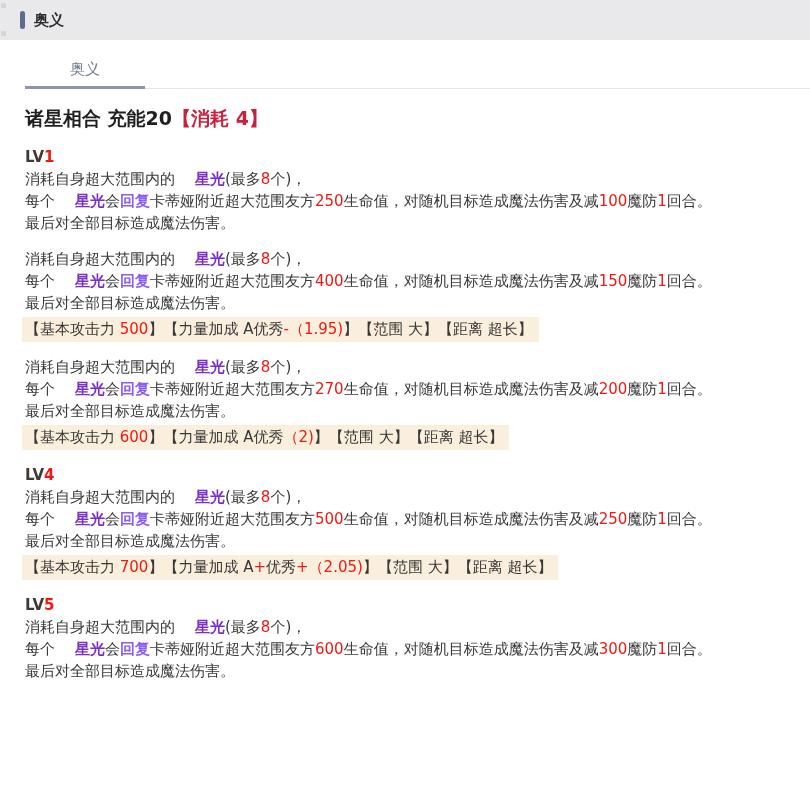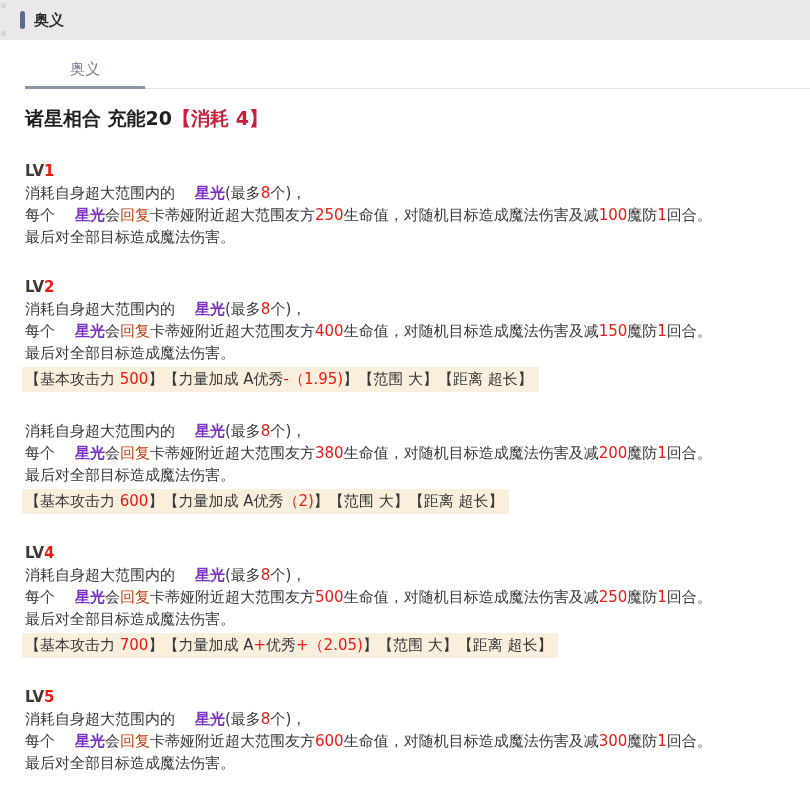--- a/index.html
+++ b/index.html
@@ -22,26 +22,26 @@
   .tab { display:inline-block; width:120px; text-align:center; font-size:15px;
     color:#707c91; padding:4px 0 7px; border-bottom:3px solid #8d96a8;
     margin-bottom:-1px; cursor:pointer; }
 
   
   .skill-title { margin:17px 0 9px 25px; font-size:19px; font-weight:bold; color:#1f1f1f; }
   .skill-title .cost { color:#c9203e; }
 
   
   .content { padding-left:25px; }
-  .level { margin-top:28px; font-size:15px; color:#383838; }
+  .level { margin-top:14px; font-size:15px; color:#383838; }
   .level .row { line-height:22px; }
   .lv-label { font-weight:bold; color:#403a33; }
   .lv-label .num { color:#f01810; }
   .kw-purple { color:#7c2fc4; font-weight:bold;padding-left:20px; }
-  .kw-green { color:#c2410c; font-weight:normal; }
+  .kw-green { color:#8b5cf6; font-weight:bold; }
   .red { color:#f01810; }
   .statline { display:inline-block; margin-left:-3px; margin-top:3px;
     background:#faeedd; padding:1px 6px 2px 3px; line-height:19px; }
 </style>
 </head>
 <body>
 
 <div class="topbar">
   <span class="edge-sq sq1"></span>
   <span class="edge-sq sq2"></span>
@@ -58,30 +58,29 @@
 <div class="content">
 
   <div class="level">
     <div class="row lv-label"><span>LV</span><span class="num">1</span></div>
     <div class="row"><span>消耗自身超大范围内的</span><span class="kw-purple">星光</span><span>(最多</span><span class="red">8</span><span>个)，</span></div>
     <div class="row"><span>每个</span><span class="kw-purple">星光</span><span>会</span><span class="kw-green">回复</span><span>卡蒂娅附近超大范围友方</span><span class="red">250</span><span>生命值，对随机目标造成魔法伤害及减</span><span class="red">100</span><span>魔防</span><span class="red">1</span><span>回合。</span></div>
     <div class="row">最后对全部目标造成魔法伤害。</div>
   </div>
 
   <div class="level">
-    <div class="row lv-label"><span>LV</span><span class="num">2</span></div>
     <div class="row"><span>消耗自身超大范围内的</span><span class="kw-purple">星光</span><span>(最多</span><span class="red">8</span><span>个)，</span></div>
     <div class="row"><span>每个</span><span class="kw-purple">星光</span><span>会</span><span class="kw-green">回复</span><span>卡蒂娅附近超大范围友方</span><span class="red">400</span><span>生命值，对随机目标造成魔法伤害及减</span><span class="red">150</span><span>魔防</span><span class="red">1</span><span>回合。</span></div>
     <div class="row">最后对全部目标造成魔法伤害。</div>
     <div class="row statline"><span>【基本攻击力 </span><span class="red">500</span><span>】【力量加成 A</span><span class="red"></span><span>优秀</span><span class="red">-</span><span class="red">（1.95)</span><span>】【范围 大】【距离 超长】</span></div>
   </div>
 
   <div class="level">
     <div class="row"><span>消耗自身超大范围内的</span><span class="kw-purple">星光</span><span>(最多</span><span class="red">8</span><span>个)，</span></div>
-    <div class="row"><span>每个</span><span class="kw-purple">星光</span><span>会</span><span class="kw-green">回复</span><span>卡蒂娅附近超大范围友方</span><span class="red">380</span><span>生命值，对随机目标造成魔法伤害及减</span><span class="red">200</span><span>魔防</span><span class="red">1</span><span>回合。</span></div>
+    <div class="row"><span>每个</span><span class="kw-purple">星光</span><span>会</span><span class="kw-green">回复</span><span>卡蒂娅附近超大范围友方</span><span class="red">270</span><span>生命值，对随机目标造成魔法伤害及减</span><span class="red">200</span><span>魔防</span><span class="red">1</span><span>回合。</span></div>
     <div class="row">最后对全部目标造成魔法伤害。</div>
     <div class="row statline"><span>【基本攻击力 </span><span class="red">600</span><span>】【力量加成 A</span><span class="red"></span><span>优秀</span><span class="red"></span><span class="red">（2)</span><span>】【范围 大】【距离 超长】</span></div>
   </div>
 
   <div class="level">
     <div class="row lv-label"><span>LV</span><span class="num">4</span></div>
     <div class="row"><span>消耗自身超大范围内的</span><span class="kw-purple">星光</span><span>(最多</span><span class="red">8</span><span>个)，</span></div>
     <div class="row"><span>每个</span><span class="kw-purple">星光</span><span>会</span><span class="kw-green">回复</span><span>卡蒂娅附近超大范围友方</span><span class="red">500</span><span>生命值，对随机目标造成魔法伤害及减</span><span class="red">250</span><span>魔防</span><span class="red">1</span><span>回合。</span></div>
     <div class="row">最后对全部目标造成魔法伤害。</div>
     <div class="row statline"><span>【基本攻击力 </span><span class="red">700</span><span>】【力量加成 A</span><span class="red">+</span><span>优秀</span><span class="red">+</span><span class="red">（2.05)</span><span>】【范围 大】【距离 超长】</span></div>

